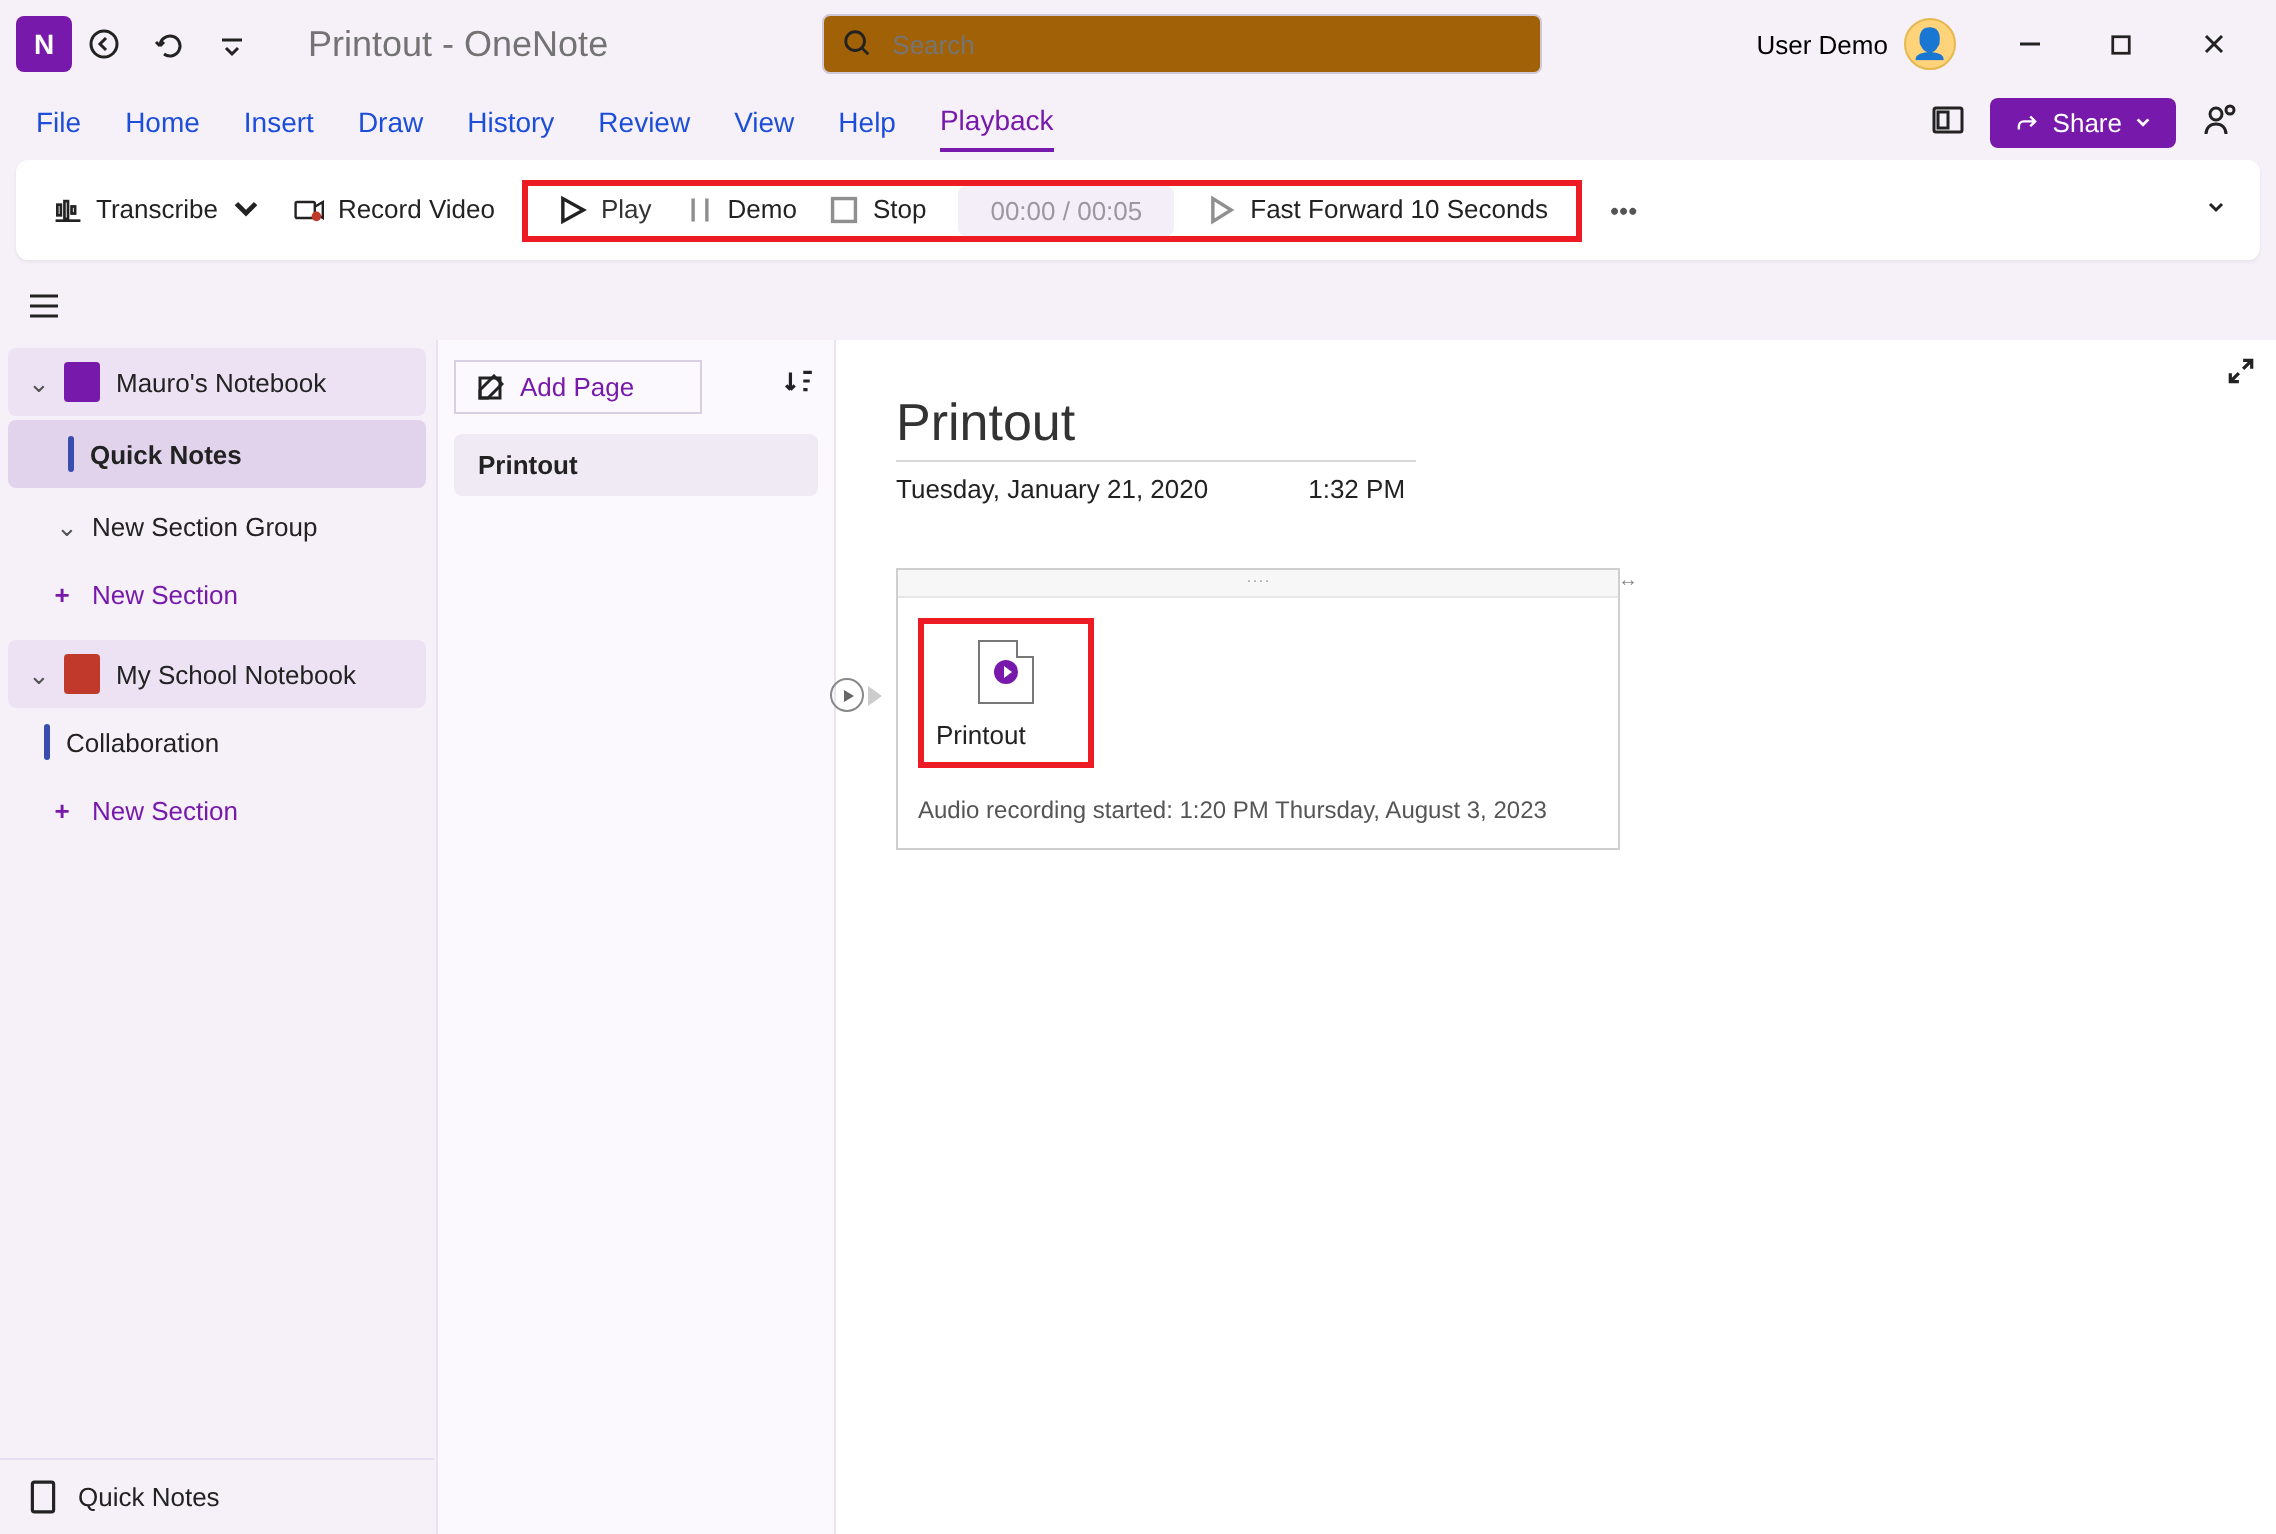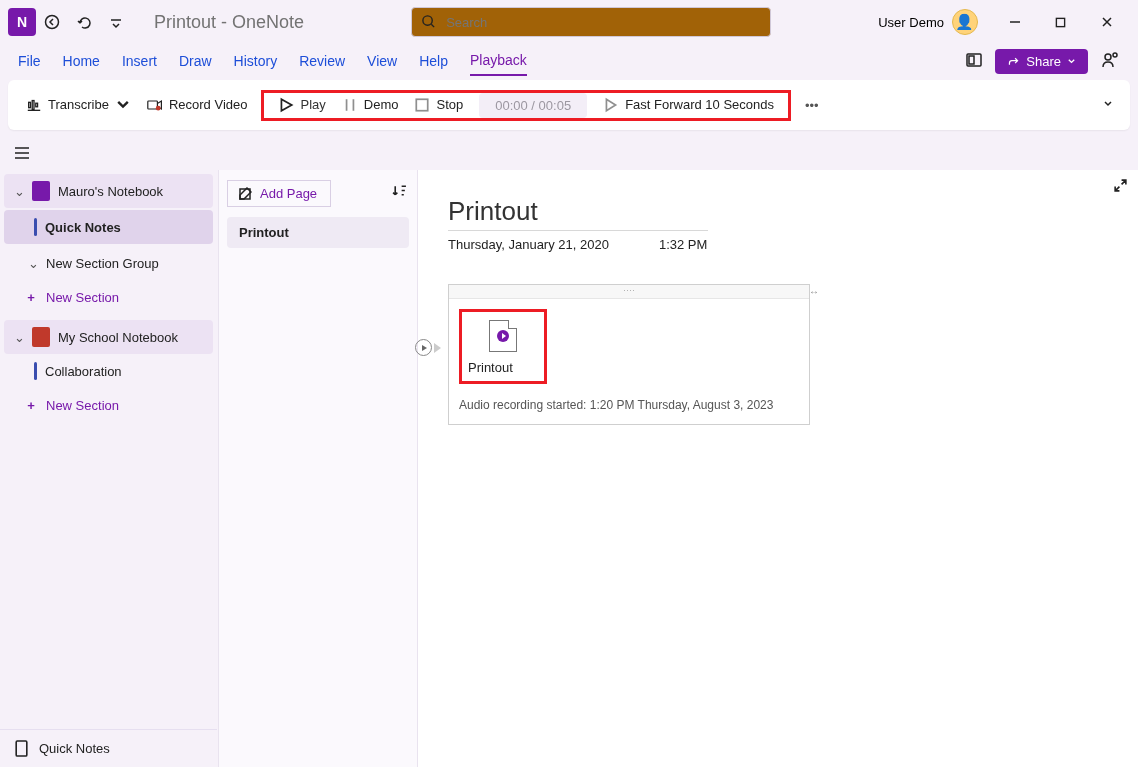--- a/index.html
+++ b/index.html
@@ -44,21 +44,21 @@
 .nb-row.sel .dot{background:#3a4daf}
 .nb-icon{width:18px;height:20px;border-radius:2px;background:#7719aa}
 .nb-icon.red{background:#c0392b}
 .caret{width:10px;color:#555}
 .dot{width:3px;height:18px;border-radius:2px}
 .nb-green{width:3px;height:18px;background:#6fbf44;border-radius:2px;margin-left:22px}
 .new-sec{color:#7719aa}
 .plus{color:#7719aa;font-weight:bold;width:14px;text-align:center}
 .sb-footer{margin-top:auto;border-top:1px solid #e6dff0;height:38px;display:flex;align-items:center;padding:0 14px;gap:10px;color:#444}
 .pages{width:200px;background:#fbf9fd;border-left:1px solid #e9e3ef;border-right:1px solid #e9e3ef;padding:10px 8px}
-.add-page{border:1px solid #d9cfe4;border-radius:0;padding:5px 10px;display:flex;align-items:center;gap:8px;color:#7719aa;font-size:13px;width:104px}
+.add-page{border:1px solid #d9cfe4;border-radius:0;padding:5px 10px;display:flex;align-items:center;gap:8px;color:#7719aa;font-size:13px;width:124px}
 .sort-ic{float:right;margin-top:-24px;margin-right:2px;color:#555}
 .page-item{margin-top:10px;background:#efeaf4;border-radius:4px;padding:8px 12px;font-weight:600;font-size:13px}
 .canvas{flex:1;background:#fff;position:relative;padding:26px 30px}
 .expand-ic{position:absolute;top:8px;right:10px;color:#555}
 .page-title{font-size:26px;font-weight:400;color:#333;border-bottom:1px solid transparent;width:260px}
 .title-rule{height:1px;background:#d8d8d8;width:260px;margin-top:2px}
 .meta{display:flex;gap:50px;margin-top:6px;color:#6a6a6a;font-size:12px}
 .note-block{margin-top:32px;border:1px solid #cfcfcf;width:362px;position:relative}
 .note-grip{height:14px;background:#f7f7f7;border-bottom:1px solid #e6e6e6;text-align:center;color:#aaa;font-size:9px;position:relative}
 .resize-h{position:absolute;right:-10px;top:0;font-size:10px;color:#888}
@@ -242,21 +242,21 @@
     </div>
     <div class="nb-row new-sec" style="padding-left:24px">
       <span class="plus">+</span>
       <span style="color:#7719aa">New Section</span>
     </div>
     <div class="nb-row hdr" style="margin-top:6px">
       <span class="caret">⌄</span>
       <span class="nb-icon red"></span>
       <span>My  School Notebook</span>
     </div>
-    <div class="nb-row" style="padding-left:34px">
+    <div class="nb-row" style="padding-left:22px">
       <span class="dot" style="background:#3a4daf"></span>
       <span>Collaboration</span>
     </div>
     <div class="nb-row new-sec" style="padding-left:24px">
       <span class="plus">+</span>
       <span style="color:#7719aa">New Section</span>
     </div>
     <div class="sb-footer">
       <svg width="15" height="17" viewBox="0 0 14 16">
           <rect x="2" y="1" width="10" height="14" rx="1"></rect>
@@ -279,21 +279,21 @@
     <div class="page-item">Printout</div>
   </div>
 
   <div class="canvas">
     <span class="expand-ic"><svg width="15" height="15" viewBox="0 0 14 14">
           <path d="M2 8v4h4M12 6V2H8M2 12l4-4M12 2l-4 4"></path>
         </svg></span>
     <div class="page-title">Printout</div>
     <div class="title-rule"></div>
     <div class="meta">
-      <span>Thursday, January 21, 2020</span>
+      <span>Tuesday, January 21, 2020</span>
       <span>1:32 PM</span>
     </div>
 
     <div class="note-block">
       <div class="note-grip">····<span class="resize-h">↔</span></div>
       <div class="side-play">
         <span class="c"></span>
         <span class="t"></span>
       </div>
       <div class="note-body">

